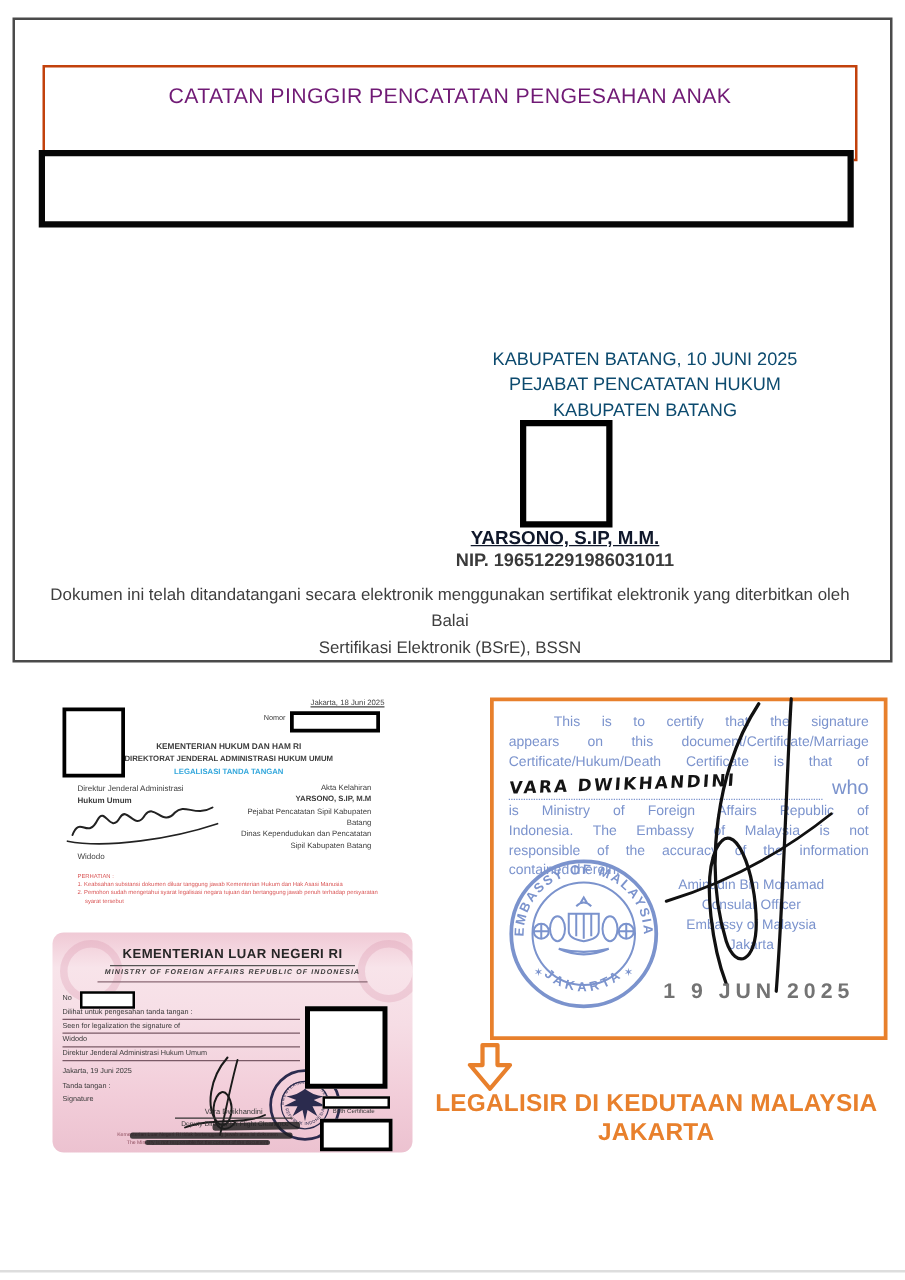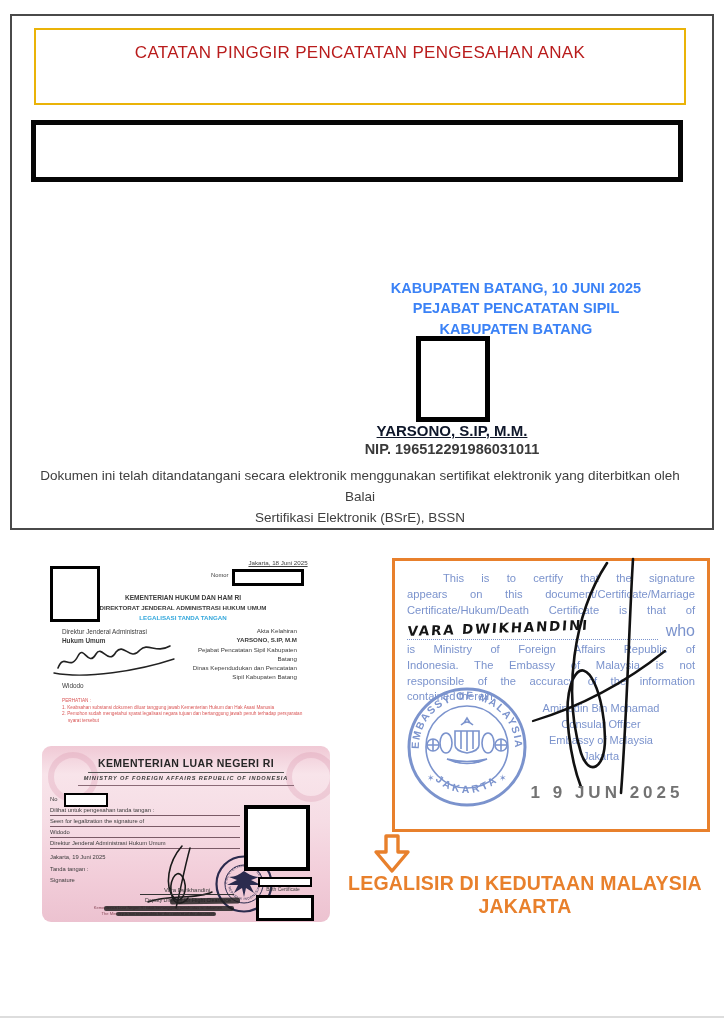--- a/index.html
+++ b/index.html
@@ -2,25 +2,25 @@
 <html><head>
 <meta charset="utf-8">
 <style>
   html,body{margin:0;padding:0;background:#fff;}
   #page{position:relative;width:724px;height:1024px;background:#ffffff;overflow:hidden;
         font-family:"Liberation Sans",sans-serif;color:#333;}
   .abs{position:absolute;}
 
   
   #main-doc{left:10px;top:14px;width:700px;height:512px;border:2px solid #4a4a4a;background:#fff;}
-  #title-box{position:absolute;left:22px;top:12px;width:648px;height:64px;border:2px solid #eab308;
-             text-align:center;padding-top:9px;font-size:17px;letter-spacing:.3px;color:#b91c1c;line-height:1.6;}
+  #title-box{position:absolute;left:22px;top:36px;width:648px;height:64px;border:2px solid #c2410c;
+             text-align:center;padding-top:9px;font-size:17px;letter-spacing:.3px;color:#701a75;line-height:1.6;}
   #redacted-block{position:absolute;left:19px;top:104px;width:642px;height:52px;border:5px solid #060606;background:#fff;}
   #kab-lines{position:absolute;left:318px;top:262px;width:372px;text-align:center;
-             font-weight:bold;font-size:14.5px;line-height:1.4;color:#3b82f6;}
+             font-weight:normal;font-size:14.5px;line-height:1.4;color:#0c4a6e;}
   #qr-box{position:absolute;left:404px;top:320px;width:64px;height:76px;border:5px solid #000;background:#fff;}
   #signer-name{position:absolute;left:320px;top:406px;width:240px;text-align:center;
                font-weight:bold;font-size:15px;color:#0f172a;text-decoration:underline;}
   #signer-nip{position:absolute;left:320px;top:425px;width:240px;text-align:center;
               font-weight:bold;font-size:14.5px;color:#3a3a3a;}
   #doc-footer{position:absolute;left:12px;top:450px;width:672px;text-align:center;
               font-size:13.5px;line-height:1.55;color:#3e3e3e;}
 
   
   #ahu-letter{left:30px;top:552px;width:312px;height:196px;font-size:6.3px;color:#3c3c3c;}
@@ -102,21 +102,21 @@
 
 <div id="page">
 
   <section class="abs" id="main-doc">
     <div id="title-box">
       <div>CATATAN PINGGIR PENCATATAN PENGESAHAN ANAK</div>
     </div>
     <div id="redacted-block"></div>
     <div id="kab-lines">
       <div>KABUPATEN BATANG, 10 JUNI 2025</div>
-      <div>PEJABAT PENCATATAN SIPIL</div>
+      <div>PEJABAT PENCATATAN HUKUM</div>
       <div>KABUPATEN BATANG</div>
     </div>
     <div id="qr-box"></div>
     <div id="signer-name">YARSONO, S.IP, M.M.</div>
     <div id="signer-nip">NIP. 196512291986031011</div>
     <div id="doc-footer">
       <div>Dokumen ini telah ditandatangani secara elektronik menggunakan sertifikat elektronik yang diterbitkan oleh Balai</div>
       <div>Sertifikasi Elektronik (BSrE), BSSN</div>
     </div>
   </section>

